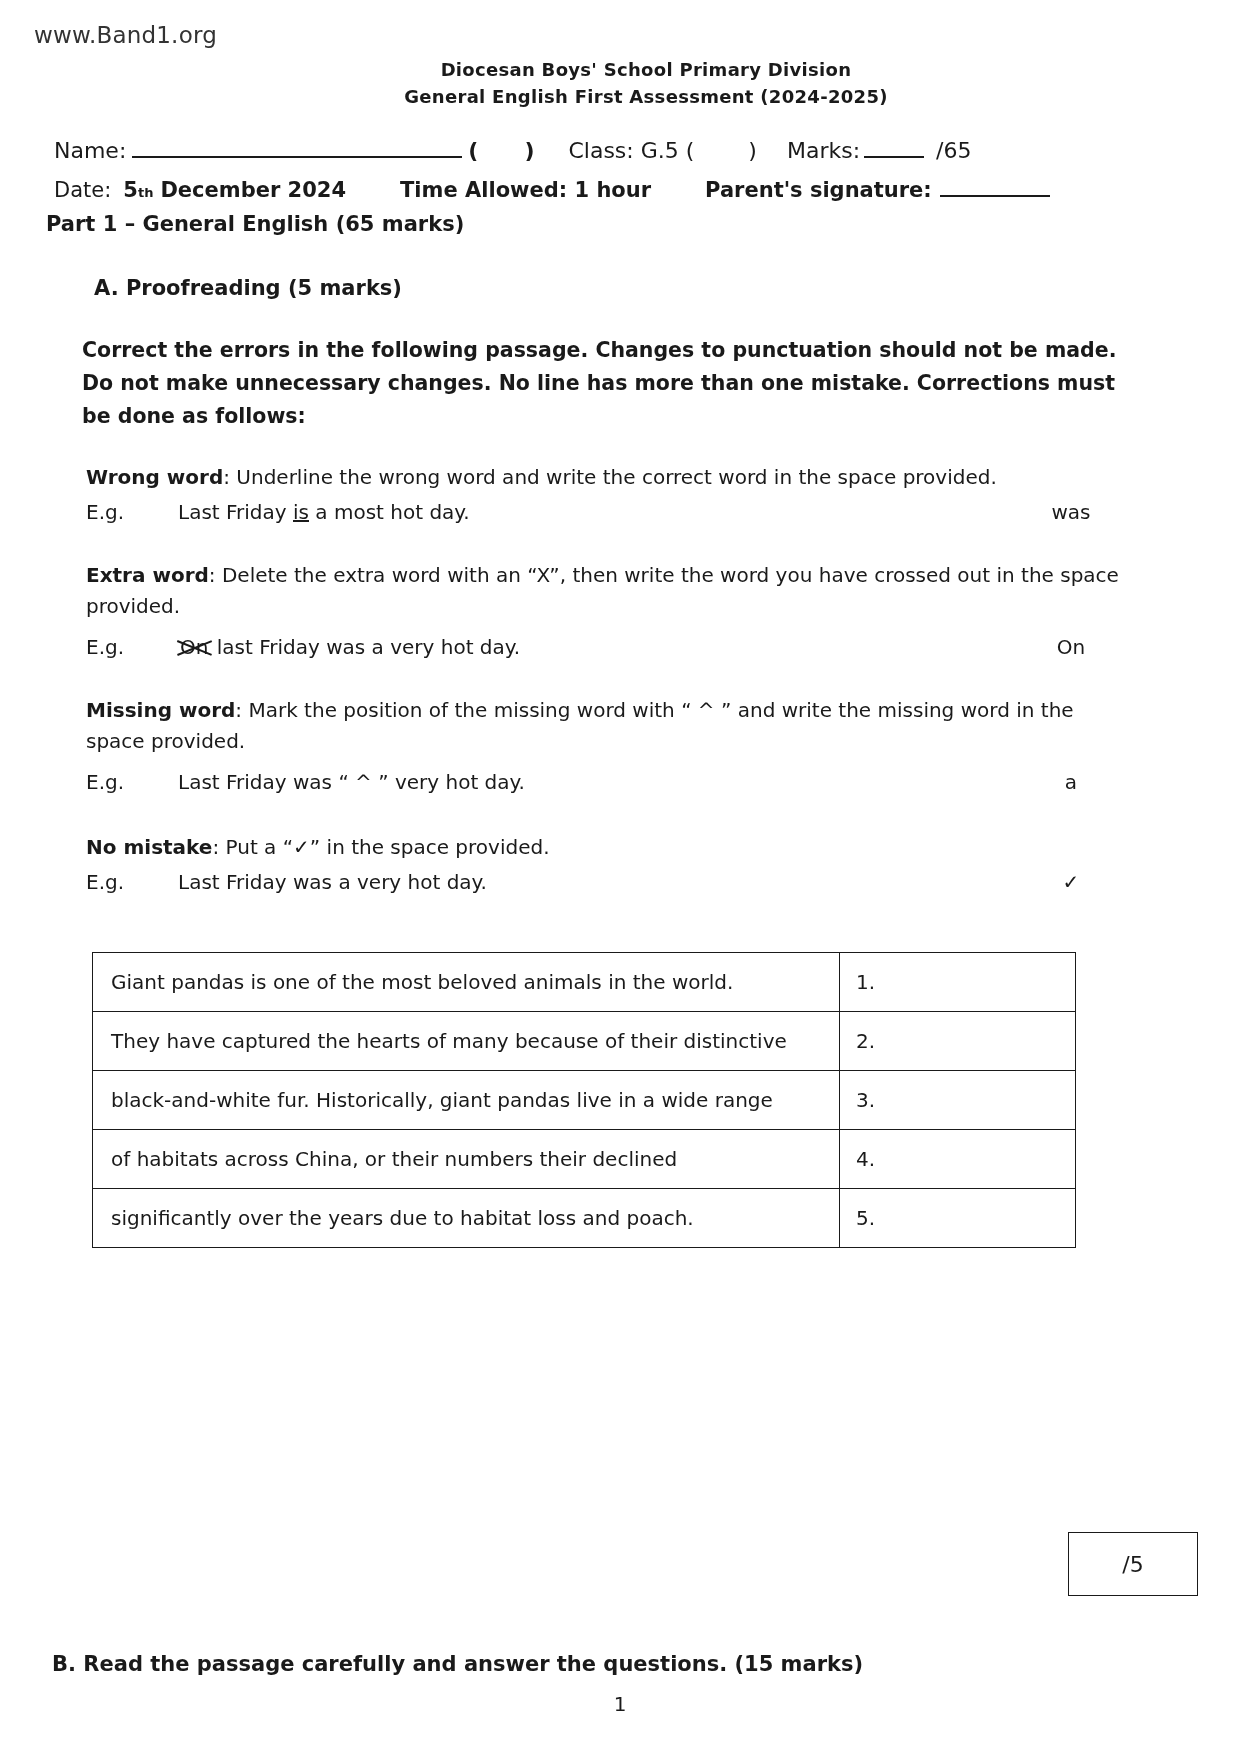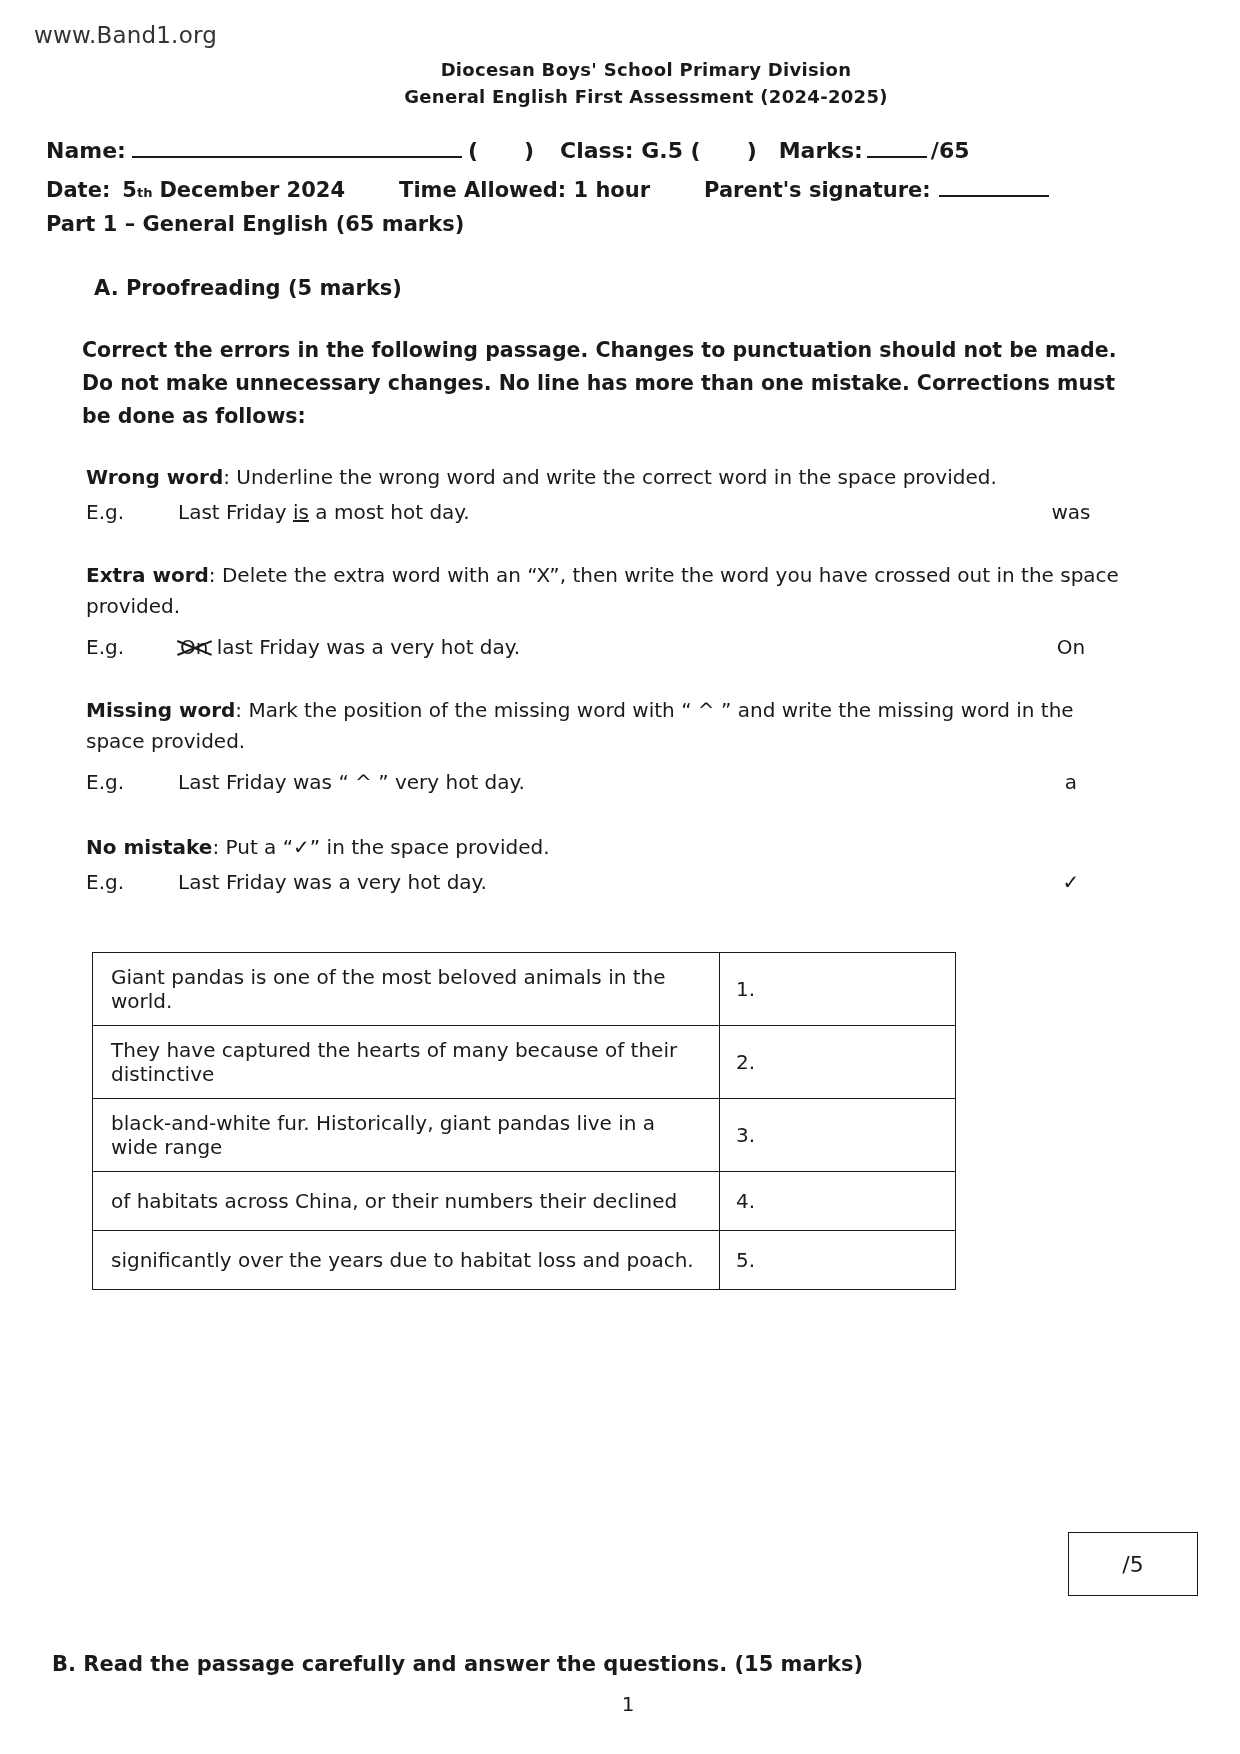--- a/index.html
+++ b/index.html
@@ -12,21 +12,21 @@
     height: 1754px;
     position: relative;
     font-family: "DejaVu Sans", sans-serif;
     color: #1a1a1a;
     overflow: hidden;
   }
   .page {
     position: relative;
     width: 1240px;
     height: 1754px;
-    padding: 8px;
+    padding: 0;
     box-sizing: border-box;
   }
   .watermark {
     position: absolute;
     top: 22px;
     left: 34px;
     font-size: 23px;
     color: #333;
     font-family: "DejaVu Sans", sans-serif;
     letter-spacing: 0.2px;
@@ -50,21 +50,21 @@
     margin-left: 50px;
   }
   .row-name {
     margin-top: 26px;
     font-size: 22px;
     font-weight: bold;
     display: flex;
     align-items: baseline;
     white-space: nowrap;
   }
-  .lbl { font-weight: bold; }
+  .lbl { font-weight: normal; margin-left: 8px; }
   .blank-long {
     display: inline-block;
     width: 330px;
     border-bottom: 2px solid #1a1a1a;
     height: 20px;
     margin: 0 6px;
   }
   .paren {
     display: inline-block;
     width: 46px;
@@ -151,21 +151,21 @@
     height: 1.6px;
     background: #1a1a1a;
   }
   .crossed::before { transform: rotate(22deg); }
   .crossed::after { transform: rotate(-22deg); }
 
   table.proof {
     margin-top: 54px;
     margin-left: 46px;
     border-collapse: collapse;
-    width: 864px;
+    width: 984px;
     table-layout: fixed;
   }
   table.proof td {
     border: 1.6px solid #1a1a1a;
     font-size: 20px;
     padding: 12px 14px 12px 18px;
     height: 34px;
     vertical-align: middle;
   }
   table.proof td.num {

